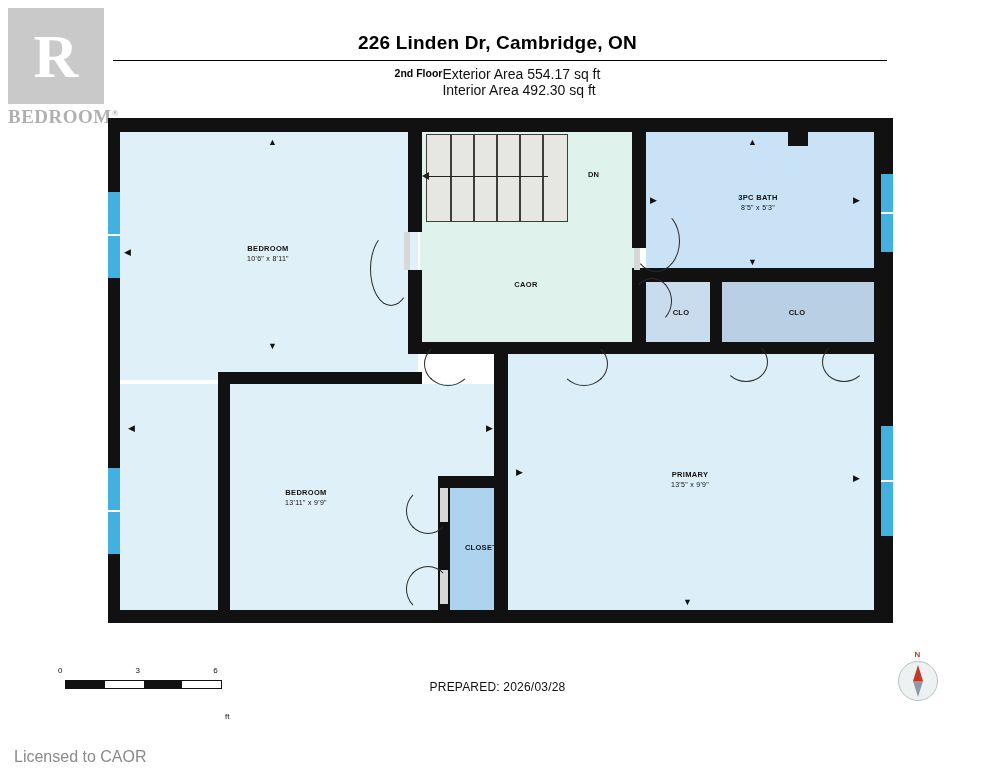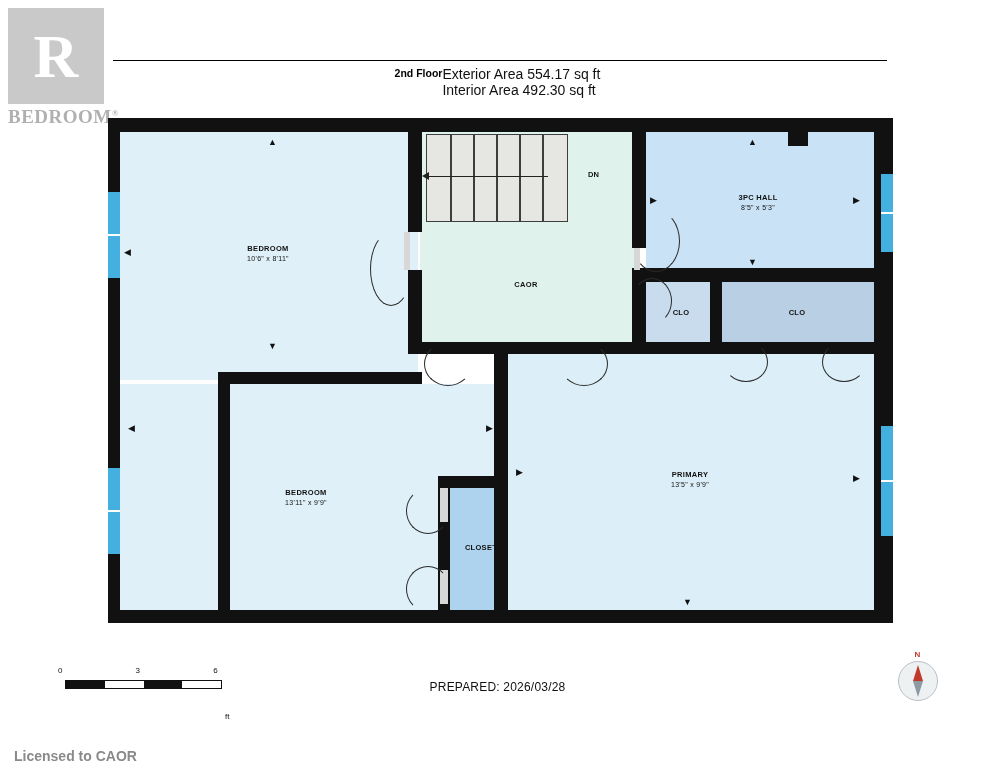--- a/index.html
+++ b/index.html
@@ -120,37 +120,38 @@
     border-top:16px solid #8d99a3;
   }
 
   .disclaimer{
     position:absolute;left:36px;right:36px;top:706px;
     border-top:1px solid #c8c8c8;padding-top:8px;
     text-align:center;font-size:8px;color:#222;
   }
   .licensed{
     position:absolute;left:14px;top:748px;
-    font-size:14px;color:#8a8a8a;font-weight:700;
+    font-size:16px;color:#8a8a8a;font-weight:400;
   }
 </style>
 </head>
 <body>
 
 <div class="page">
 
   <div class="realtor-logo">
     <div class="mark">
       <span>R</span>
     </div>
     <div class="word">
       <span>BEDROOM</span><span class="reg">®</span>
     </div>
   </div>
 
+  <div class="title">226 Linden Dr, Cambridge, ON</div>
   <div class="title-rule"></div>
   <div class="sub-wrap">
     <div class="sub-inner">
       <div class="floor-label">2nd Floor</div>
       <div class="areas">
         <div>Exterior Area 554.17 sq ft</div>
         <div>Interior Area 492.30 sq ft</div>
       </div>
     </div>
   </div>
@@ -237,21 +238,21 @@
     <div class="arrow" style="left:408px;top:350px;">▶</div>
     <div class="arrow" style="left:745px;top:356px;">▶</div>
     <div class="arrow" style="left:575px;top:480px;">▼</div>
     <div class="arrow" style="left:575px;top:224px;">▲</div>
 
     <div class="lbl" style="left:110px;top:126px;width:100px;">
       <div class="name">BEDROOM</div>
       <div class="dim">10'6" x 8'11"</div>
     </div>
     <div class="lbl" style="left:600px;top:75px;width:100px;">
-      <div class="name">3PC HALL</div>
+      <div class="name">3PC BATH</div>
       <div class="dim">8'5" x 5'3"</div>
     </div>
     <div class="lbl" style="left:368px;top:162px;width:100px;">
       <div class="name">CAOR</div>
     </div>
     <div class="lbl" style="left:523px;top:190px;width:100px;">
       <div class="name">CLO</div>
     </div>
     <div class="lbl" style="left:639px;top:190px;width:100px;">
       <div class="name">CLO</div>

